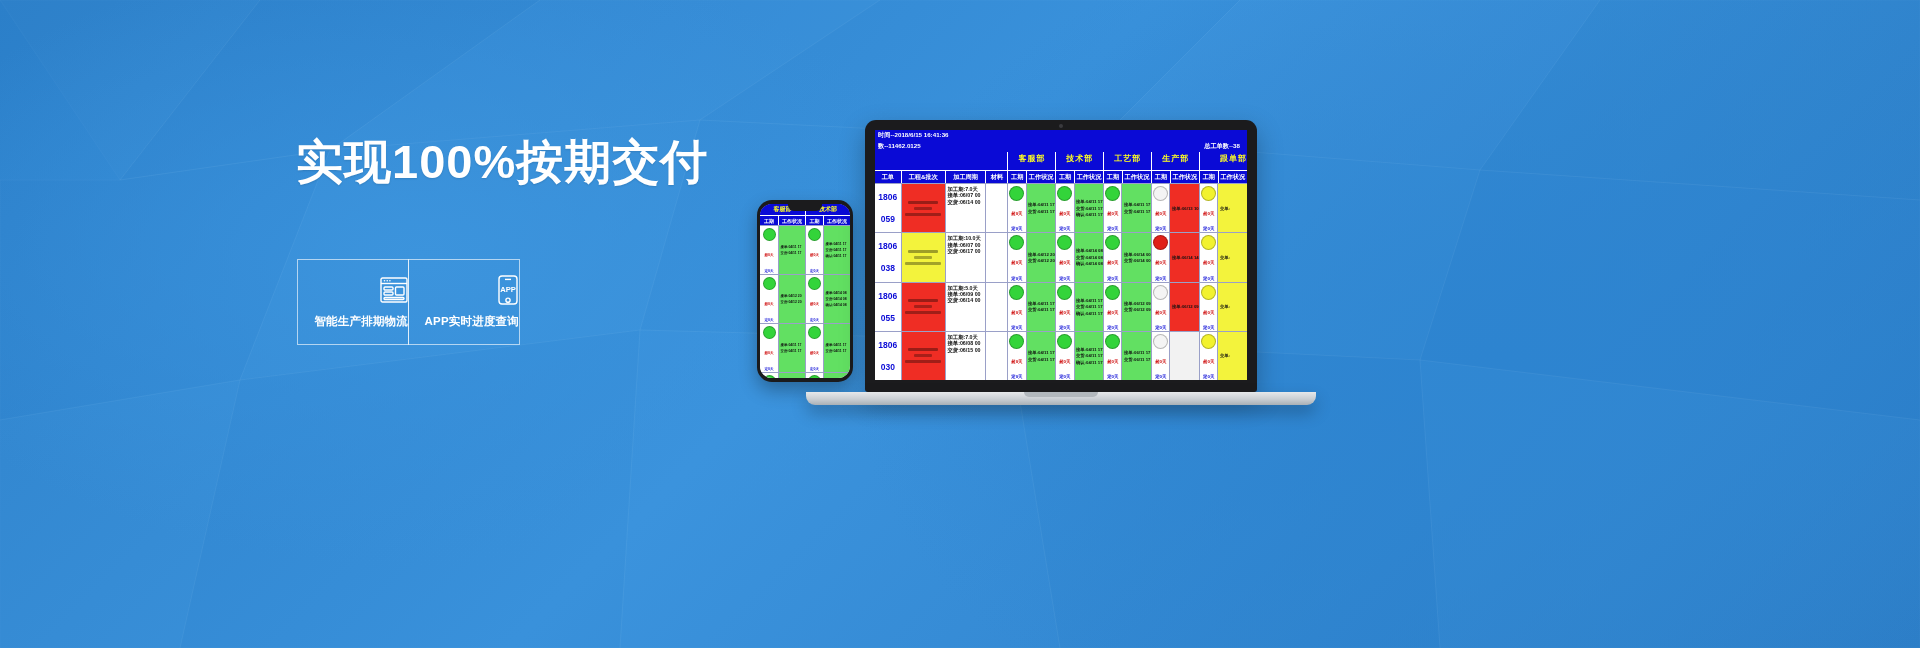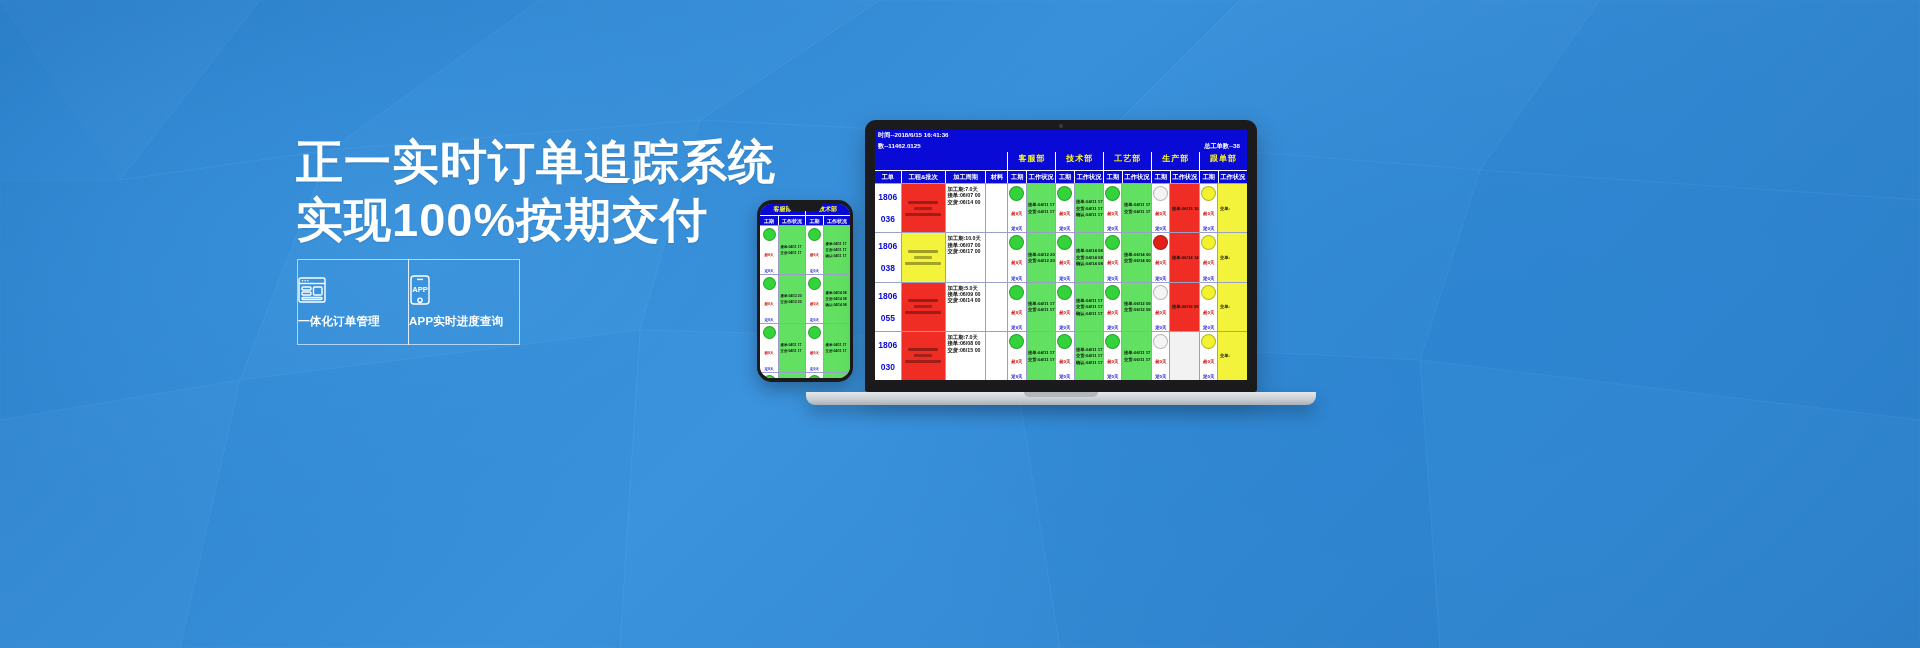--- a/index.html
+++ b/index.html
@@ -25,21 +25,21 @@
   .headline {
     color: #ffffff; font-weight: 700; font-size: 47px; line-height: 58px;
     letter-spacing: 1px; white-space: nowrap;
     text-shadow: 0 1px 2px rgba(0,0,0,0.12);
   }
   .headline .l2 { display:block; }
 
   .features { position:absolute; left:297px; top:259px; display:flex; height:86px; }
   .feature {
     width:112px; height:86px; border:1px solid rgba(255,255,255,0.62);
-    display:flex; flex-direction:column; align-items:flex-start; justify-content:flex-start;
+    display:flex; flex-direction:column; align-items:flex-end; justify-content:flex-start;
     padding-top:13px;
   }
   .feature + .feature { margin-left:-1px; }
   .feature .ficon { height:34px; display:flex; align-items:center; justify-content:center; }
   .feature .flabel {
     margin-top:7px; color:#ffffff; font-size:11.5px; font-weight:700;
     white-space:nowrap; letter-spacing:.2px;
   }
 
   
@@ -167,42 +167,41 @@
     <polygon points="1480,170 1920,200 1920,420 1420,360" fill="rgba(0,0,0,0.020)"></polygon>
     <polygon points="0,420 240,380 180,648 0,648" fill="rgba(255,255,255,0.020)"></polygon>
     <polygon points="240,380 640,330 620,648 180,648" fill="rgba(0,0,0,0.018)"></polygon>
     <polygon points="640,330 1010,340 1060,648 620,648" fill="rgba(255,255,255,0.016)"></polygon>
     <polygon points="1010,340 1420,360 1440,648 1060,648" fill="rgba(0,0,0,0.020)"></polygon>
     <polygon points="1420,360 1920,420 1920,648 1440,648" fill="rgba(255,255,255,0.024)"></polygon>
   </svg>
 
   <div class="copy">
     <div class="headline">
-      <span>正一实时订单追踪系统</span>
       <span class="l2">实现100%按期交付</span>
     </div>
   </div>
 
   <div class="features">
 
     <div class="feature">
       <div class="ficon">
         <svg width="28" height="26" viewBox="0 0 28 26" fill="none" stroke="#fff" stroke-width="1.4">
           <rect x="1" y="1" width="26" height="24" rx="1.5"></rect>
           <line x1="1" y1="6.5" x2="27" y2="6.5"></line>
           <circle cx="4.5" cy="3.8" r="0.8" fill="#fff" stroke="none"></circle>
           <circle cx="7.2" cy="3.8" r="0.8" fill="#fff" stroke="none"></circle>
           <circle cx="9.9" cy="3.8" r="0.8" fill="#fff" stroke="none"></circle>
           <rect x="4" y="10" width="9" height="3" rx="1"></rect>
           <rect x="4" y="15" width="9" height="3" rx="1"></rect>
           <rect x="15.5" y="10" width="8.5" height="8" rx="1"></rect>
           <rect x="4" y="20.5" width="20" height="2" rx="1"></rect>
         </svg>
       </div>
-      <div class="flabel">一体化订单管理</div>
+      <div class="flabel">智能生产排期物流</div>
     </div>
 
 
     <div class="feature">
       <div class="ficon">
         <svg width="22" height="30" viewBox="0 0 22 30" fill="none" stroke="#fff" stroke-width="1.4">
           <rect x="2" y="1" width="18" height="28" rx="3"></rect>
           <line x1="8" y1="4.4" x2="14" y2="4.4"></line>
           <circle cx="11" cy="25.2" r="2.1"></circle>
           <text x="11" y="17.4" font-size="7.6" font-weight="700" fill="#fff" stroke="none" text-anchor="middle" font-family="Liberation Sans, sans-serif">APP</text>
@@ -351,21 +350,21 @@
             <div class="topline">
               <span>数--11462.0125</span>
               <span class="tl-r">总工单数--38</span>
             </div>
             <div class="hdr-depts" id="lp-depts">
                 <div class="spacer-dept" style="width: 144px;">&nbsp;</div>
                 <div class="dept" style="width: 52px;">客服部</div>
                 <div class="dept" style="width: 52px;">技术部</div>
                 <div class="dept" style="width: 52px;">工艺部</div>
                 <div class="dept" style="width: 52px;">生产部</div>
-                <div class="dept" style="width: 52px;">跟单部</div>
+                <div class="dept" style="width: 52px; text-align: right;">跟单部</div>
               </div>
             <div class="hdr-cols" id="lp-cols">
                 <div class="hcell first" style="width: 28px;">工单</div>
                 <div class="hcell" style="width: 48px;">工程&amp;批次</div>
                 <div class="hcell" style="width: 44px;">加工周期</div>
                 <div class="hcell" style="width: 24px;">材料</div>
                 <div class="hcell" style="width: 20px;">工期</div>
                 <div class="hcell" style="width: 32px;">工作状况</div>
                 <div class="hcell" style="width: 20px;">工期</div>
                 <div class="hcell" style="width: 32px;">工作状况</div>
@@ -374,21 +373,21 @@
                 <div class="hcell" style="width: 20px;">工期</div>
                 <div class="hcell" style="width: 32px;">工作状况</div>
                 <div class="hcell" style="width: 20px;">工期</div>
                 <div class="hcell" style="width: 32px;">工作状况</div>
               </div>
           </div>
           <div class="rows" id="lp-rows">
               <div class="row">
                 <div class="cell first c-wo" style="width: 28px;">
                   <span>1806</span>
-                  <span>036</span>
+                  <span>059</span>
                 </div>
                 <div class="cell c-proj" style="width: 48px; background: rgb(239, 45, 36);">
                   <div class="blurline" style="width:70%;background:rgba(0,0,0,.35)"></div>
                   <div class="blurline" style="width:40%;background:rgba(0,0,0,.30)"></div>
                   <div class="blurline" style="width:82%;background:rgba(0,0,0,.33)"></div>
                 </div>
                 <div class="cell c-cycle" style="width: 44px;">
                   <span>加工期:7.0天</span>
                   <span>接单:06/07 00</span>
                   <span>交货:06/14 00</span>

